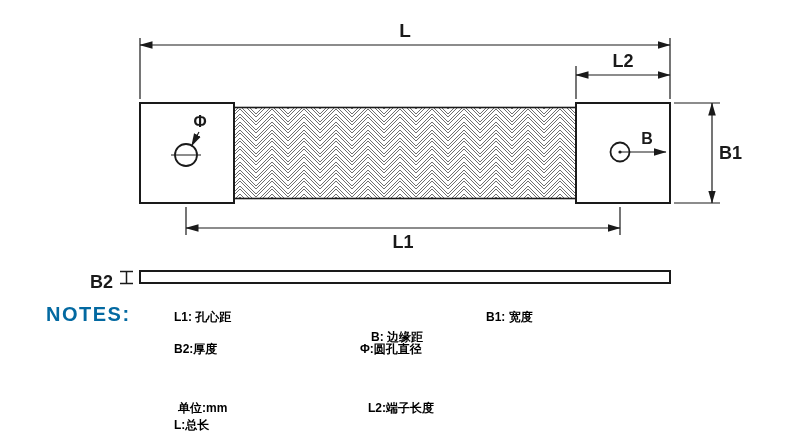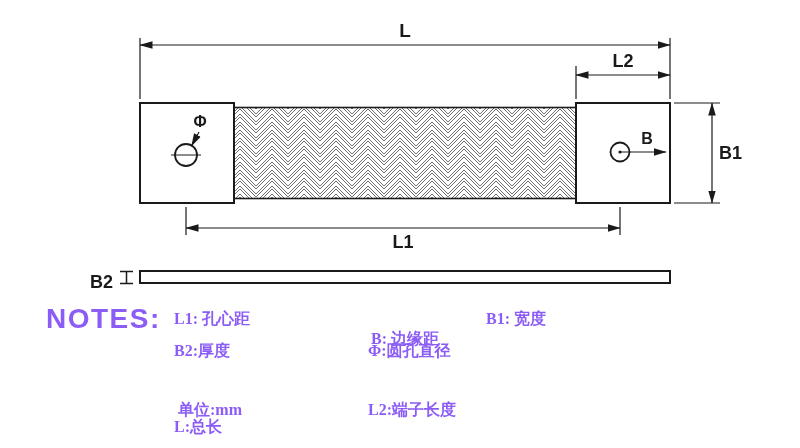--- a/index.html
+++ b/index.html
@@ -6,23 +6,23 @@
   html,body { background:#ffffff; }
   .canvas {
     position:relative; width:800px; height:448px; background:#ffffff;
     overflow:hidden; font-family:"Liberation Sans","DejaVu Sans",sans-serif;
   }
   .drawing { position:absolute; left:0; top:0; }
   .dim-label { font-size:18px; font-weight:600; fill:#1a1a1a;
                font-family:"Liberation Sans","DejaVu Sans",sans-serif; }
   .dim-label.small { font-size:16px; }
   .dim-label.big { font-size:19px; }
-  .note { position:absolute; font-size:16px; font-weight:700; color:#8b5cf6; white-space:nowrap;font-family:Liberation Serif, serif; }
-  .notes-title { position:absolute; left:46px; top:303px; font-size:28px;
-                 font-weight:700; color:#8b5cf6; letter-spacing:1.5px; }
+  .note { position:absolute; font-size:12px; font-weight:700; color:#000000; white-space:nowrap; }
+  .notes-title { position:absolute; left:46px; top:303px; font-size:20px;
+                 font-weight:700; color:#0369a1; letter-spacing:1.5px; }
 </style>
 </head>
 <body>
 
 <div class="canvas">
 
   <svg class="drawing" width="800" height="300" viewBox="0 0 800 300">
     <defs>
       <marker id="arr" viewBox="0 0 13 10" refX="12.5" refY="5" markerWidth="13" markerHeight="10" markerUnits="userSpaceOnUse" orient="auto-start-reverse">
         <path d="M0,1.2 L13,5 L0,8.8 Z" fill="#1a1a1a"></path>
@@ -96,21 +96,21 @@
   </svg>
 
   <div>
     <div class="notes-title">NOTES:</div>
 
     <div class="note" style="left:174px; top:309px;">L1: 孔心距</div>
     <div class="note" style="left:371px; top:309px;margin-top:20px;">B: 边缘距</div>
     <div class="note" style="left:486px; top:309px;">B1: 宽度</div>
 
     <div class="note" style="left:174px; top:341px;">B2:厚度</div>
-    <div class="note" style="left:368px; top:341px;text-align:center;">Φ:圆孔直径</div>
+    <div class="note" style="left:360px; top:341px;text-align:center;">Φ:圆孔直径</div>
 
     <div class="note" style="left:174px; top:372px;margin-top:45px;">L:总长</div>
     <div class="note" style="left:368px; top:372px;margin-top:28px;">L2:端子长度</div>
 
     <div class="note" style="left:178px; top:400px;">单位:mm</div>
   </div>
 
 </div>
 
 </body></html>

